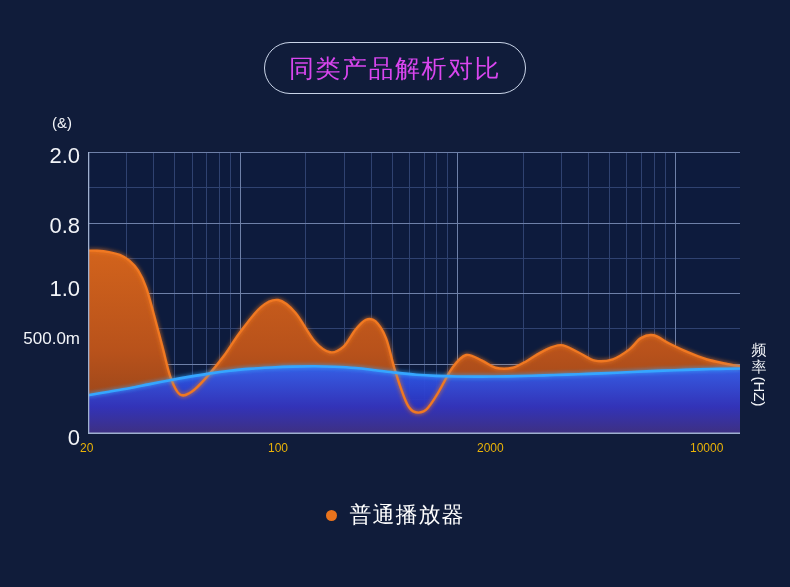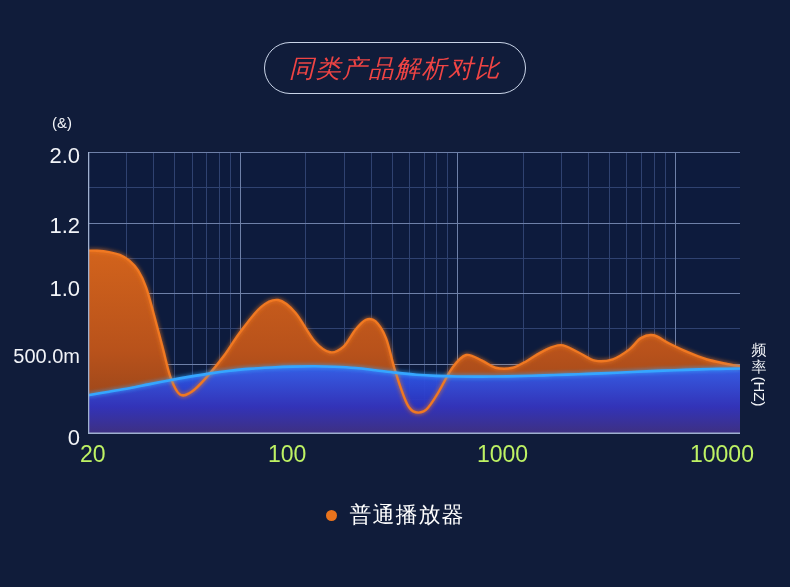--- a/index.html
+++ b/index.html
@@ -25,25 +25,24 @@
     width: 262px;
     height: 52px;
     border: 1.6px solid #c9d4e8;
     border-radius: 26px;
     box-sizing: border-box;
     display: flex;
     align-items: center;
     justify-content: center;
   }
   #title-text {
-    color: #ef4444;
+    color: #d946ef;
     font-size: 25px;
     letter-spacing: 1.5px;
     white-space: nowrap;
-    font-style: italic;
   }
 
   
   #plot-frame {
     position: absolute;
     left: 88px;
     top: 152px;
     width: 652px;
     height: 282px;
   }
@@ -65,22 +64,22 @@
     position: absolute;
     color: #f2f4f8;
     font-size: 22px;
     text-align: right;
     width: 72px;
     left: 8px;
     white-space: nowrap;
   }
   .x-tick {
     position: absolute;
-    color: #bef264;
-    font-size: 23px;
+    color: #eab308;
+    font-size: 12px;
     white-space: nowrap;
     top: 441px;
   }
   #right-axis-title {
     position: absolute;
     left: 744px;
     top: 342px;
     width: 30px;
     color: #f2f4f8;
     font-size: 15px;
@@ -126,28 +125,28 @@
 
 <div id="root">
 
   <div id="title-pill">
     <span id="title-text">同类产品解析对比</span>
   </div>
 
   <div class="axis-label" id="y-unit">(&amp;)</div>
 
   <div class="y-tick" style="top:143px">2.0</div>
-  <div class="y-tick" style="top:213px">1.2</div>
+  <div class="y-tick" style="top:213px">0.8</div>
   <div class="y-tick" style="top:276px">1.0</div>
-  <div class="y-tick" style="top:345px;font-size:20px">500.0m</div>
+  <div class="y-tick" style="top:329px;font-size:17px">500.0m</div>
   <div class="y-tick" style="top:425px">0</div>
 
   <div class="x-tick" style="left:80px">20</div>
   <div class="x-tick" style="left:268px">100</div>
-  <div class="x-tick" style="left:477px">1000</div>
+  <div class="x-tick" style="left:477px">2000</div>
   <div class="x-tick" style="left:690px">10000</div>
 
   <div id="right-axis-title">
     <div>频</div>
     <div>率</div>
     <div class="vert-paren" style="margin-top:7px">(HZ)</div>
   </div>
 
   <div id="plot-frame">
     <svg id="plot-svg" width="652" height="282" viewBox="0 0 652 282">

